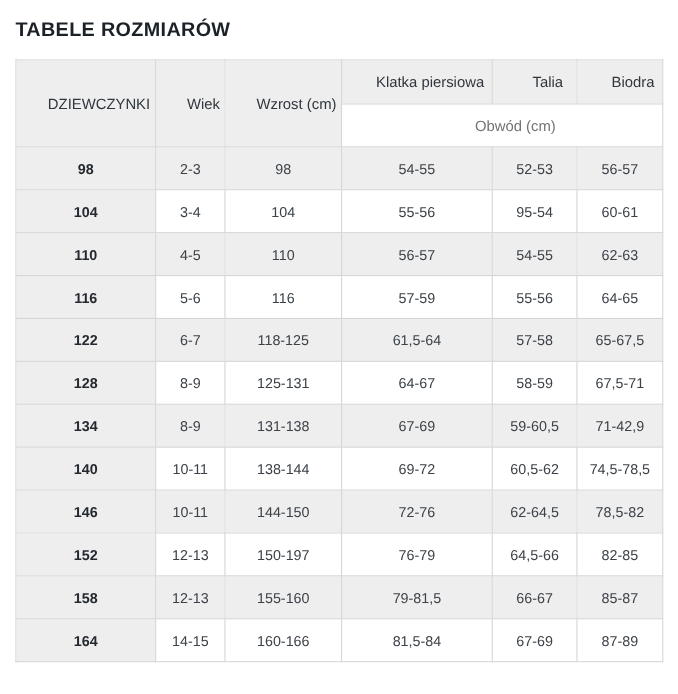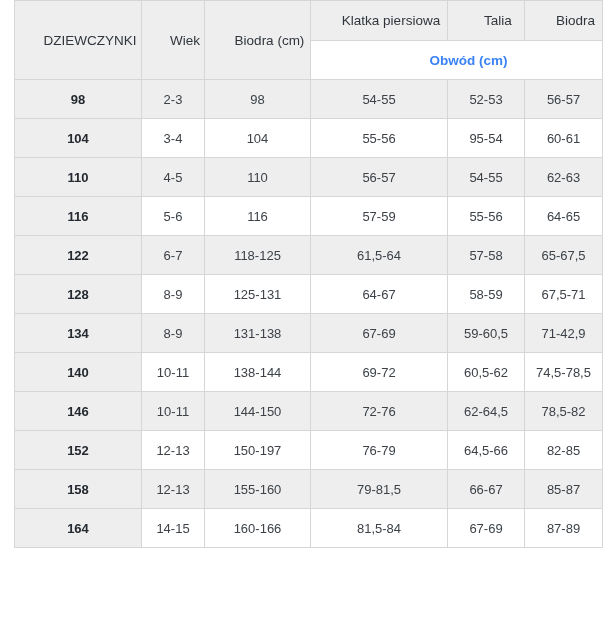--- a/index.html
+++ b/index.html
@@ -43,22 +43,21 @@
     background: #eeeeee;
     height: 40px;
     font-size: 13.5px;
     font-weight: 400;
     color: #30363c;
     padding-left: 28px;
   }
   .size-table thead th.subheader {
     background: #ffffff;
     height: 39px;
-    color: #3b82f6;
-    font-weight: bold;
+    color: #737373;
   }
   .size-table tbody td {
     height: 39px;
     font-size: 13px;
     font-weight: 400;
     color: #3c4248;
     background: #ffffff;
   }
   .size-table tbody tr.row-shaded td {
     background: #eeeeee;
@@ -68,35 +67,36 @@
     font-weight: 700;
     color: #24292f;
     background: #eeeeee;
   }
 </style>
 </head>
 <body>
 
 <div class="page">
 
+  <h1 class="page-title">TABELE ROZMIARÓW</h1>
 
   <table class="size-table">
     <colgroup>
       <col style="width:127px">
       <col style="width:63px">
       <col style="width:106px">
       <col style="width:137px">
       <col style="width:77px">
       <col style="width:78px">
     </colgroup>
     <thead>
       <tr>
         <th rowspan="2">DZIEWCZYNKI</th>
         <th rowspan="2">Wiek</th>
-        <th rowspan="2">Biodra (cm)</th>
+        <th rowspan="2">Wzrost (cm)</th>
         <th>Klatka piersiowa</th>
         <th>Talia</th>
         <th>Biodra</th>
       </tr>
       <tr>
         <th colspan="3" class="subheader">Obwód (cm)</th>
       </tr>
     </thead>
     <tbody>
         <tr class="row-shaded">

